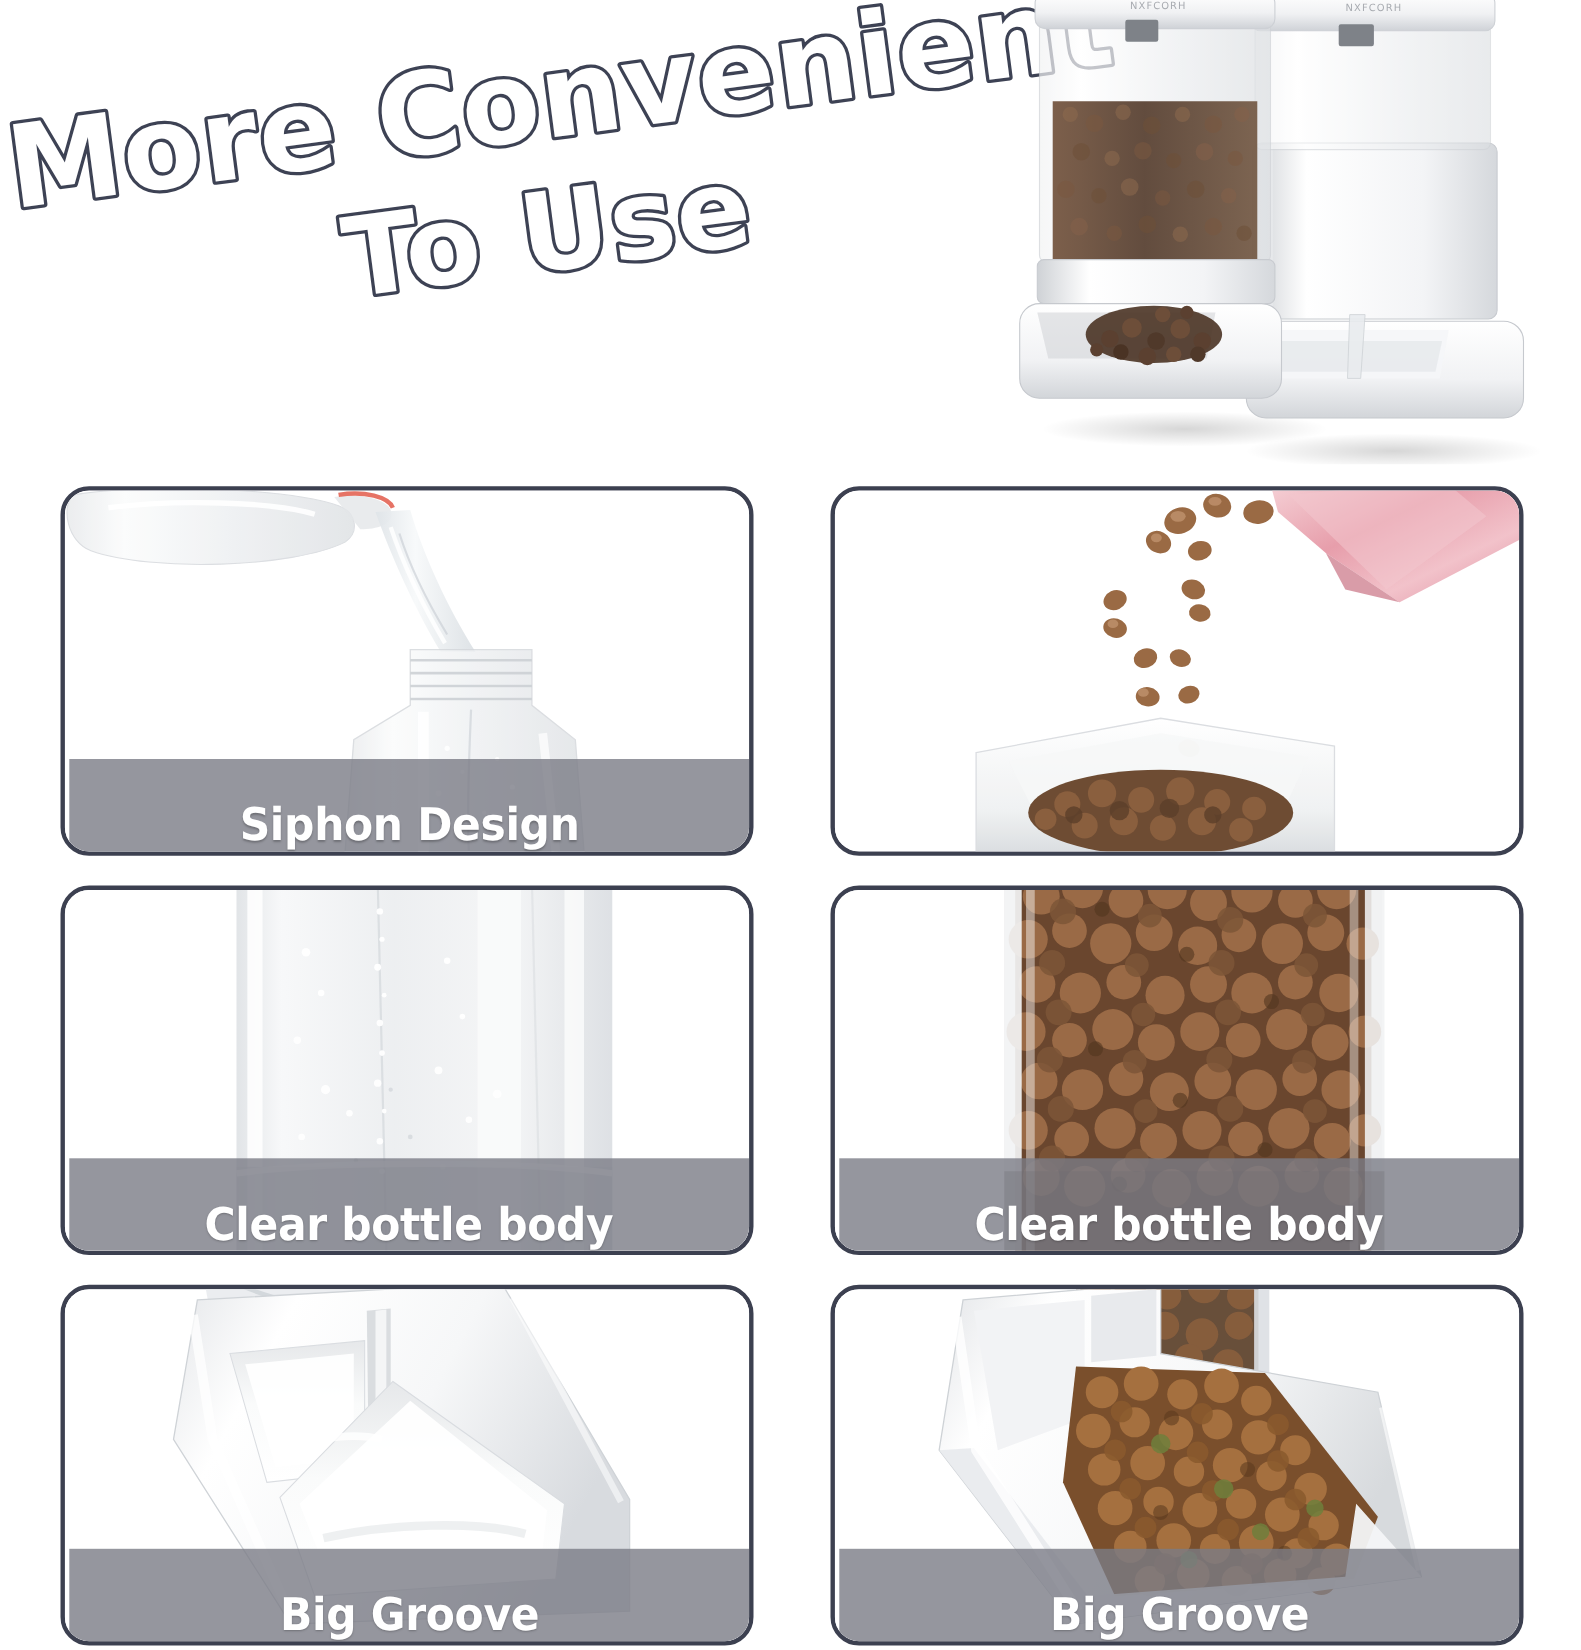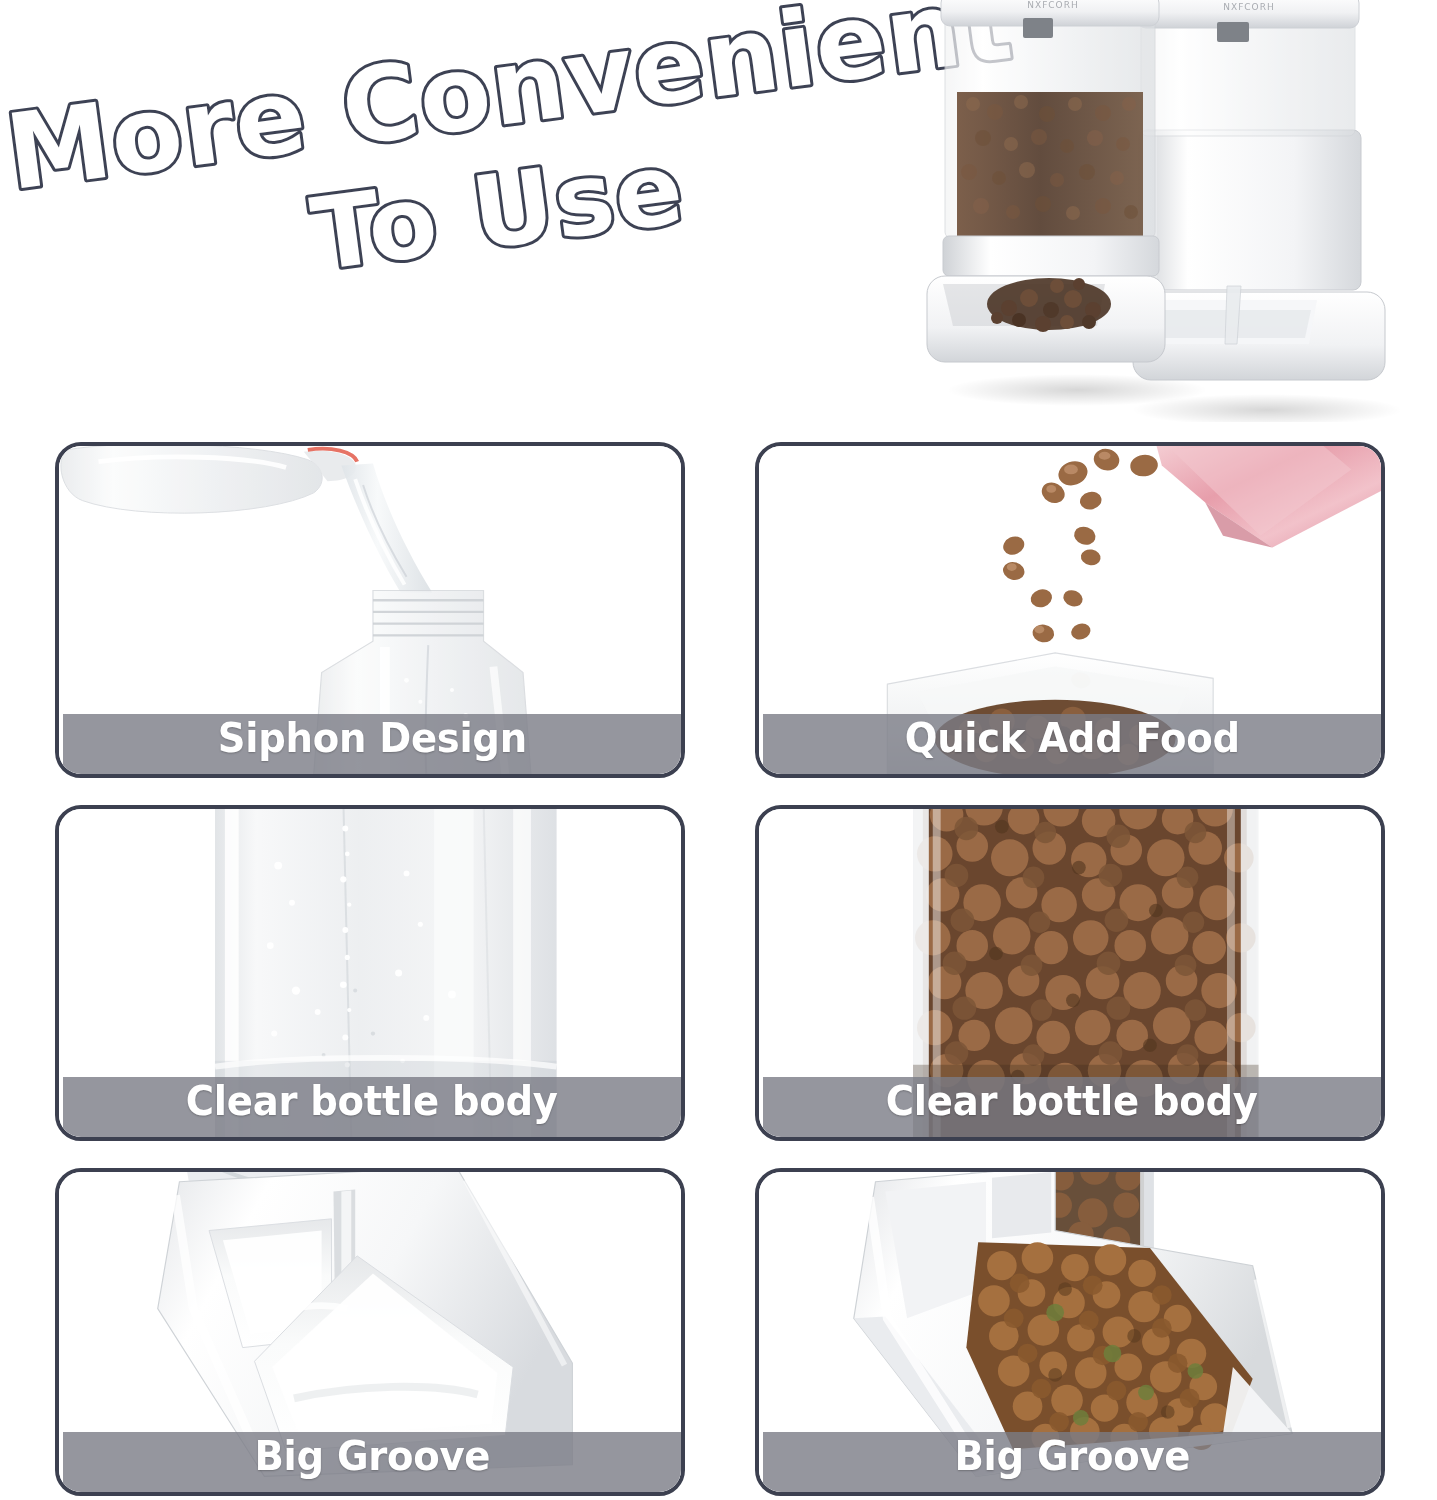--- a/index.html
+++ b/index.html
@@ -61,24 +61,24 @@
     overflow: hidden;
   }
   .panel-media {
     position: absolute;
     inset: 0;
   }
   .panel-media svg { width: 100%; height: 100%; display: block; }
   .caption-band {
     position: absolute;
     left: 4px; right: 0; bottom: 0;
-    height: 60px;
+    height: 84px;
     background: rgba(122,124,134,0.80);
     display: flex;
-    align-items: flex-start;
+    align-items: flex-end;
     justify-content: center;
   }
   .caption-text {
     font-family: "DejaVu Sans", sans-serif;
     font-weight: bold;
     font-size: 41px;
     color: #ffffff;
     letter-spacing: -0.3px;
     text-shadow: 0 1px 2px rgba(0,0,0,0.25);
     white-space: nowrap;
@@ -330,23 +330,20 @@
                 <circle cx="194" cy="306" r="10"></circle>
             </g>
             <g fill="#5c3f2a" opacity="0.8">
               <circle cx="262" cy="298" r="9"></circle>
                 <circle cx="308" cy="296" r="9"></circle>
               <circle cx="348" cy="302" r="8"></circle>
                 <circle cx="220" cy="302" r="8"></circle>
             </g>
           </g>
         </svg>
-      </div>
-      <div class="caption-band">
-        <span class="caption-text">Quick Add Food</span>
       </div>
     </div>
 
     <div class="panel">
       <div class="panel-media">
         <svg viewBox="0 0 630 336" preserveAspectRatio="none" xmlns="http://www.w3.org/2000/svg">
           <defs>
             <linearGradient id="glassB" x1="0" y1="0" x2="1" y2="0">
               <stop offset="0%" stop-color="#e0e3e6"></stop>
               <stop offset="12%" stop-color="#f7f8f9"></stop>

